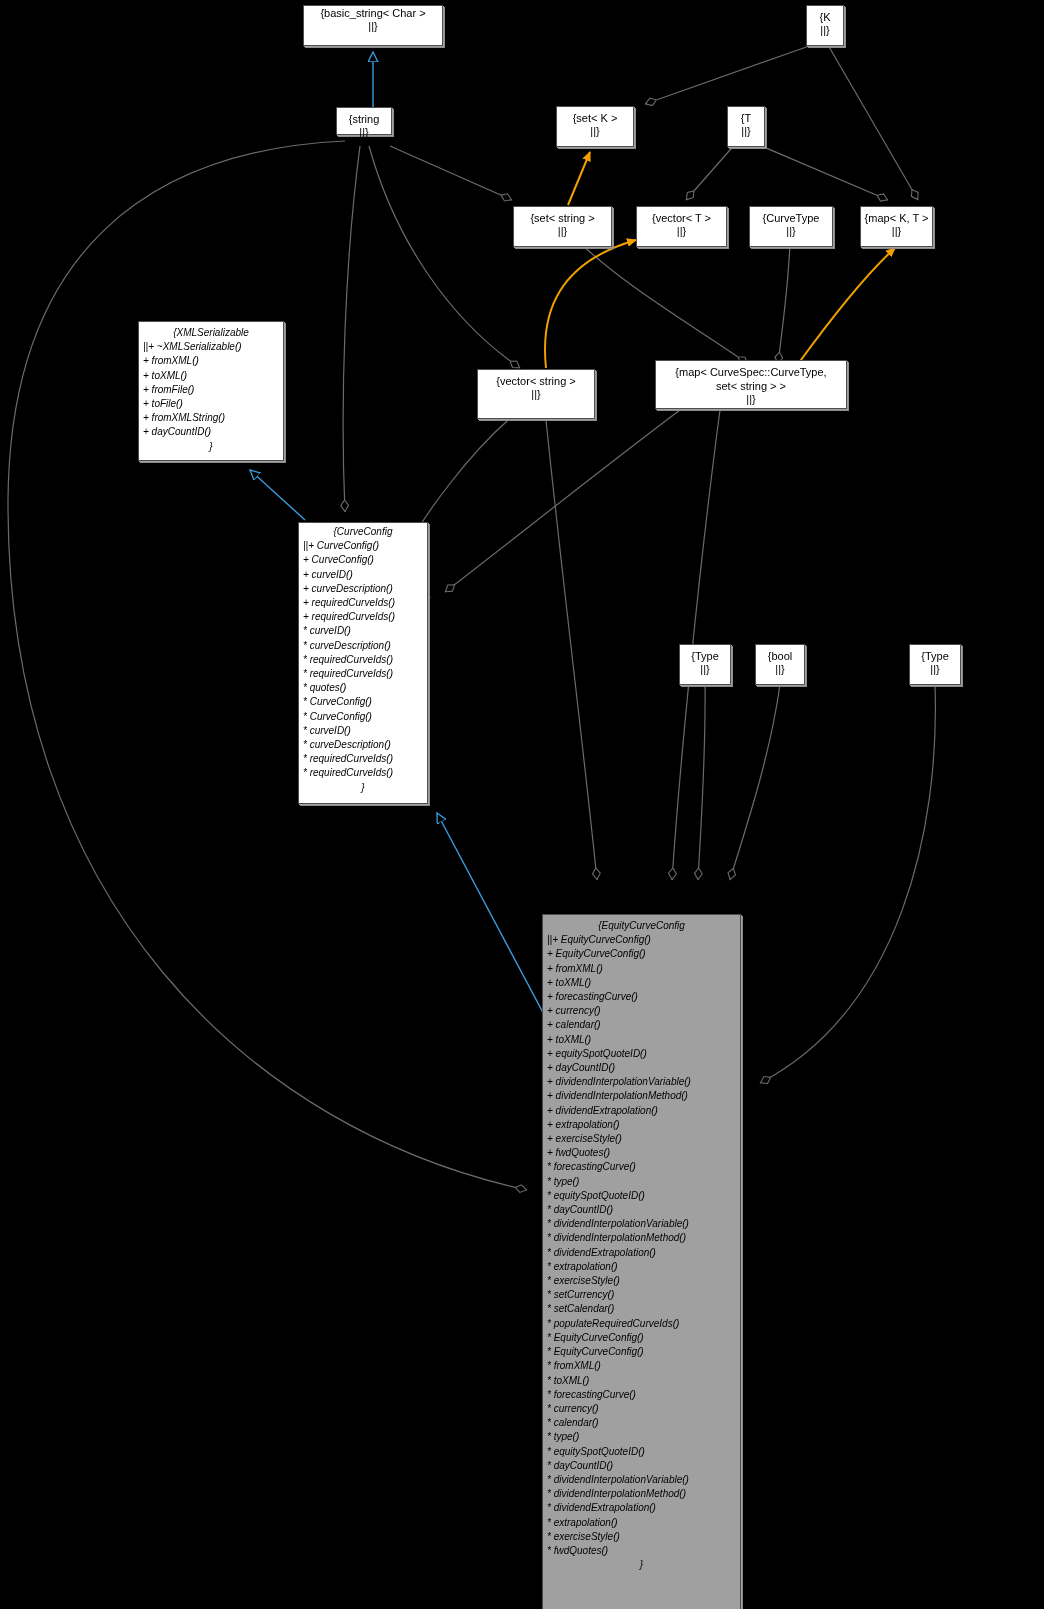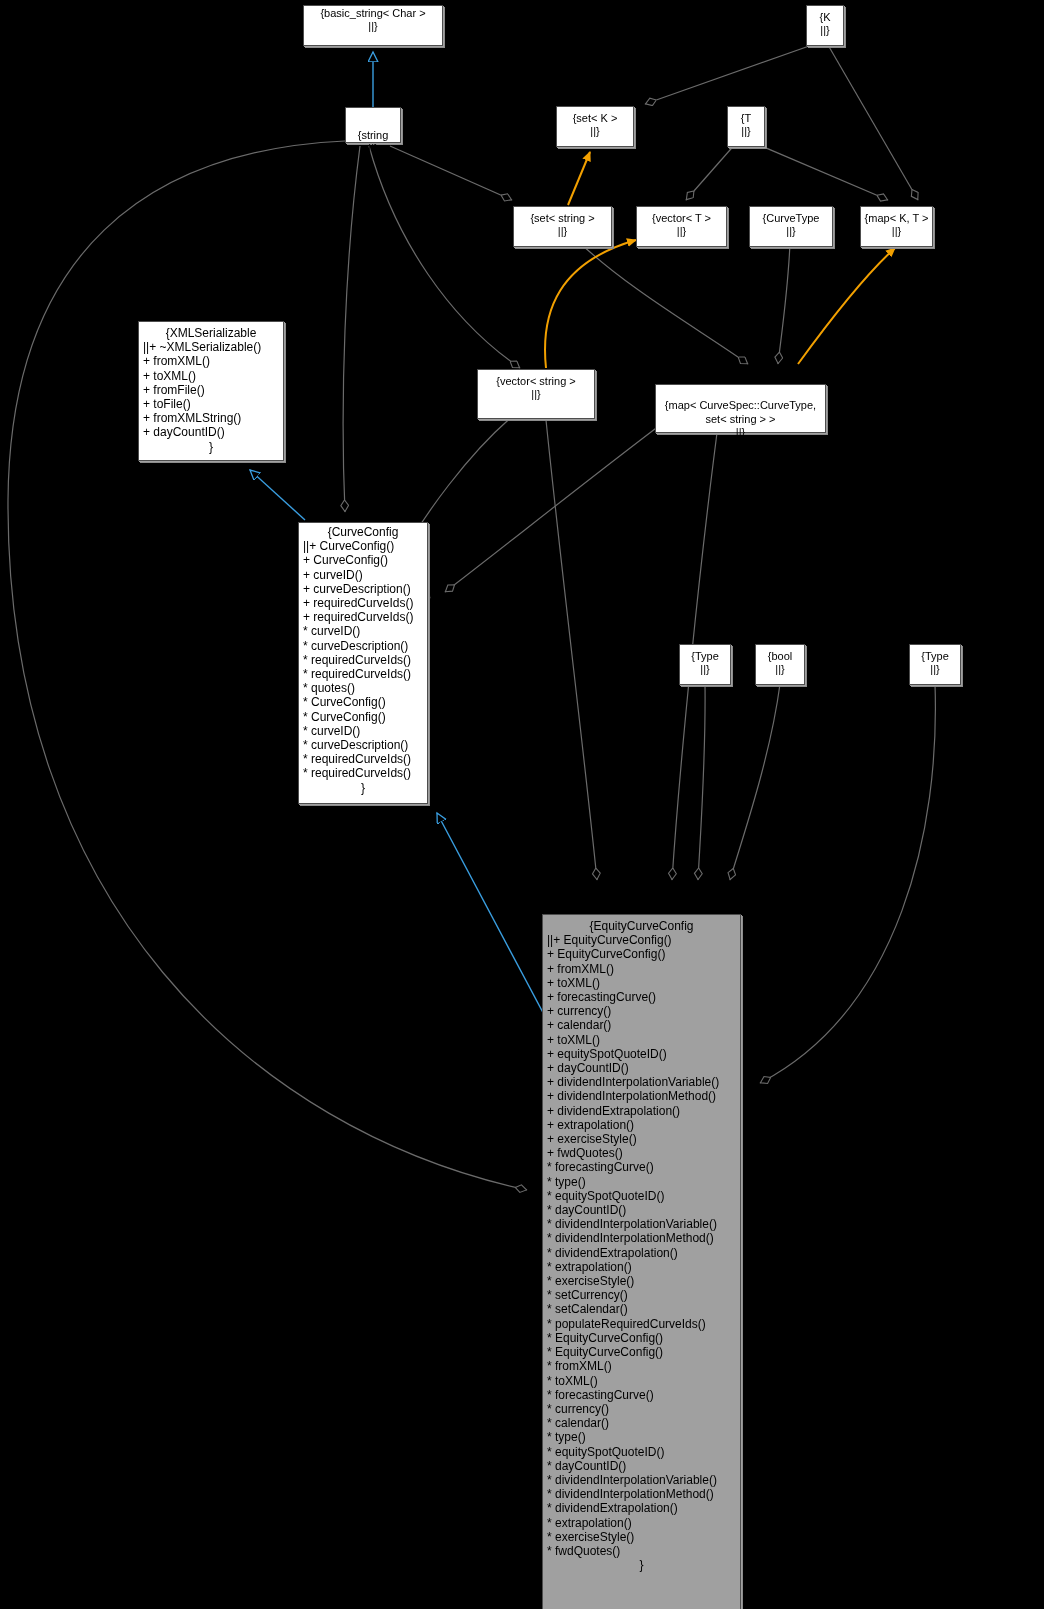--- a/index.html
+++ b/index.html
@@ -10,21 +10,21 @@
   .node{position:absolute;box-sizing:border-box;background:#ffffff;
         border:1px solid #4d4d4d;
         box-shadow:1px 1px 0 0 #a0a0a0, 2px 2px 0 0 #8c8c8c;
         color:#000;text-align:center;}
   .node.highlight{background:#a0a0a0;margin-top:17px;}
   .node .title{padding:1px 3px 0 3px;white-space:nowrap;}
   .node .members{text-align:left;padding:0 2px 0 4px;}
   .node .members div{white-space:nowrap;}
   .node .closing{text-align:center;}
   .tiny{font-size:11px;line-height:13px;}
-  .small{font-size:12px;line-height:14.2px;}
+  .small{font-size:10px;line-height:14.2px;font-style:italic;}
 </style>
 </head>
 <body>
 
 <div id="canvas">
 
   <svg class="edges" viewBox="0 0 1044 1609" xmlns="http://www.w3.org/2000/svg">
     <defs>
       <marker id="inh" markerWidth="12" markerHeight="12" refX="10" refY="5" orient="auto" markerUnits="userSpaceOnUse">
         <path d="M0,0 L10,5 L0,10 z" fill="#000" stroke="#3a9ee0" stroke-width="1.3"></path>
@@ -91,21 +91,21 @@
 
       <path d="M798,364 C830,320 865,275 895,248" marker-end="url(#tmpl)"></path>
     </g>
   </svg>
 
   <div class="node tiny" style="left:303px;top:5px;width:140px;height:41px;">
     <div class="title">{basic_string&lt; Char &gt;</div>
     <div class="closing">||}</div>
   </div>
 
-  <div class="node tiny" style="left:345px;top:107px;width:56px;height:36px;padding-top:20px;">
+  <div class="node tiny" style="left:336px;top:107px;width:56px;height:28px;padding-top:4px;">
     <div class="title">{string</div>
     <div class="closing">||}</div>
   </div>
 
   <div class="node tiny" style="left:806px;top:5px;width:38px;height:41px;padding-top:4px;">
     <div class="title">{K</div>
     <div class="closing">||}</div>
   </div>
 
   <div class="node tiny" style="left:556px;top:106px;width:78px;height:41px;padding-top:4px;">
@@ -136,21 +136,21 @@
   <div class="node tiny" style="left:860px;top:206px;width:73px;height:41px;padding-top:4px;">
     <div class="title">{map&lt; K, T &gt;</div>
     <div class="closing">||}</div>
   </div>
 
   <div class="node tiny" style="left:477px;top:369px;width:118px;height:50px;padding-top:4px;">
     <div class="title">{vector&lt; string &gt;</div>
     <div class="closing">||}</div>
   </div>
 
-  <div class="node tiny" style="left:655px;top:384px;width:171px;height:49px;padding-top:13px;">
+  <div class="node tiny" style="left:655px;top:360px;width:192px;height:49px;padding-top:4px;">
     <div class="title">{map&lt; CurveSpec::CurveType,</div>
     <div class="title">set&lt; string &gt; &gt;</div>
     <div class="closing">||}</div>
   </div>
 
   <div class="node tiny" style="left:679px;top:644px;width:52px;height:41px;padding-top:4px;">
     <div class="title">{Type</div>
     <div class="closing">||}</div>
   </div>
 

